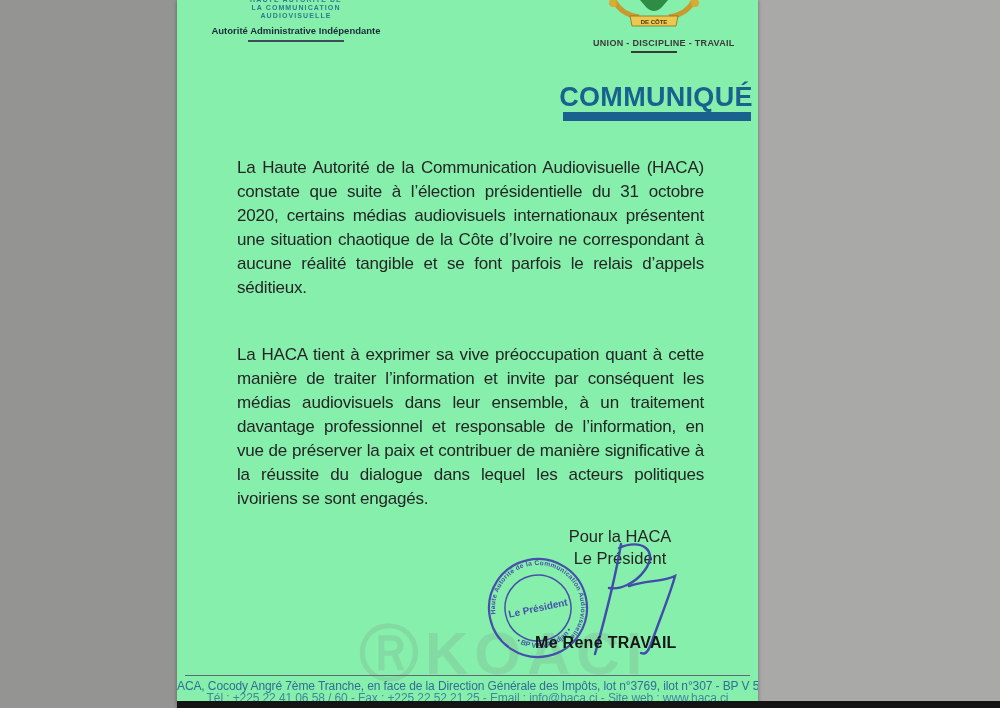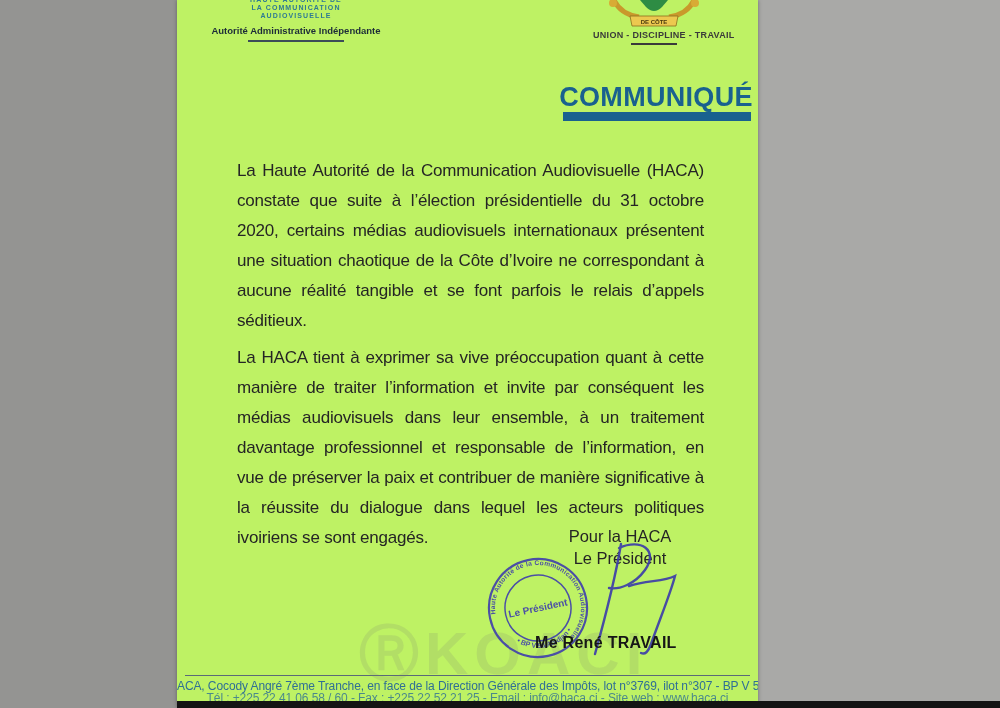--- a/index.html
+++ b/index.html
@@ -1,40 +1,40 @@
 <!DOCTYPE html>
 <html><head>
 <meta charset="utf-8">
 <style>
   * { margin:0; padding:0; box-sizing:border-box; }
   body { font-family:"Liberation Sans", sans-serif; }
   .screen { position:relative; width:1000px; height:708px; background:#a9a9a7; overflow:hidden; }
   .gray-left { position:absolute; left:0; top:0; width:177px; height:708px; background:#949492; }
   .gray-right { position:absolute; left:758px; top:0; width:242px; height:708px; background:#a9a9a7; }
-  .doc-page { position:absolute; left:177px; top:0; width:581px; height:708px; background:#bef264; overflow:hidden; box-shadow:0 0 4px rgba(0,0,0,.35); }
+  .doc-page { position:absolute; left:177px; top:0; width:581px; height:708px; background:#86efac; overflow:hidden; box-shadow:0 0 4px rgba(0,0,0,.35); }
   .bottom-bar { position:absolute; left:177px; top:701px; width:823px; height:7px; background:#141414; z-index:9; }
 
   
   .logo-block { position:absolute; left:28px; top:0; width:182px; text-align:center; }
   .logo-clip { overflow:hidden; height:22px; }
   .logo-line { font-size:7px; font-weight:bold; letter-spacing:1.1px; color:#2e7a93; line-height:8px; white-space:nowrap; }
   .logo-line.clipped { margin-top:-4px; }
   .logo-subtitle { font-size:9.5px; font-weight:bold; color:#1c2b38; margin-top:3px; white-space:nowrap; }
   .logo-rule { width:96px; height:2px; background:#3c4c58; margin:4px auto 0; }
 
   
   .emblem-block { position:absolute; left:416px; top:0; width:122px; text-align:center; }
   .emblem-svg { display:block; margin:0 auto; }
-  .motto { font-size:9px; font-weight:bold; color:#3a3a3a; letter-spacing:0.3px; margin-top:2px; white-space:nowrap; }
+  .motto { font-size:9px; font-weight:bold; color:#3a3a3a; letter-spacing:0.3px; margin-top:10px; white-space:nowrap; }
   .motto-rule { width:46px; height:1.5px; background:#3a3a3a; margin:3px auto 0; }
 
   .title { position:absolute; left:381px; top:82px; width:196px; font-size:27px; font-weight:bold; color:#19618f; letter-spacing:0.3px; text-align:center; white-space:nowrap; }
   .title-bar { position:absolute; left:386px; top:112px; width:188px; height:9px; background:#19618f; }
 
-  .para { position:absolute; left:60px; width:467px; font-size:17px; line-height:30px; color:#252525; text-align:justify; letter-spacing:-0.2px; }
+  .para { position:absolute; left:60px; width:467px; font-size:17px; line-height:24px; color:#252525; text-align:justify; letter-spacing:-0.2px; }
   .p1 { top:156px; } .p2 { top:274px; } .p3 { top:343px; }
 
   .dateline { position:absolute; left:282px; top:492px; font-size:17px; color:#252525; }
 
   .sig-head { position:absolute; left:368px; top:525px; width:150px; text-align:center; font-size:16.5px; line-height:22px; color:#252525; }
 
   .stamp { position:absolute; left:305px; top:552px; transform:rotate(-12deg); z-index:2; }
   .signature { position:absolute; left:398px; top:540px; z-index:2; }
   .signatory { position:absolute; left:358px; top:634px; font-size:16px; font-weight:bold; color:#161616; letter-spacing:0.3px; z-index:3; }
 

